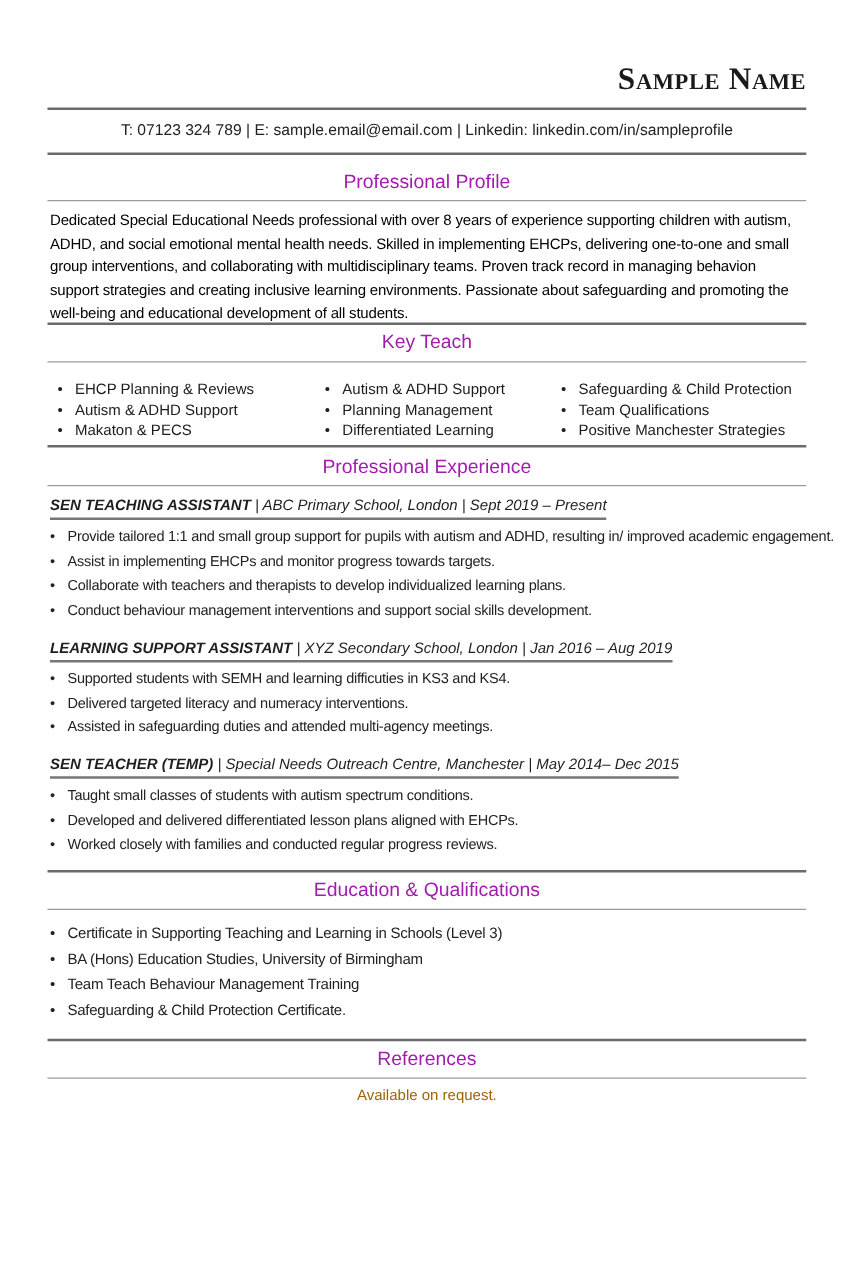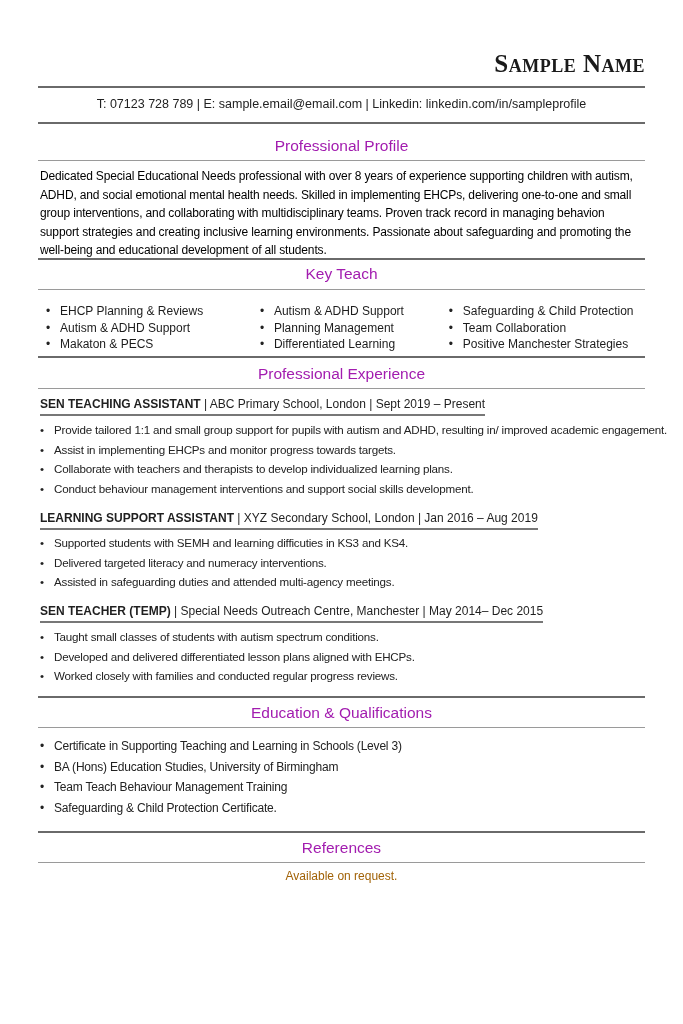--- a/index.html
+++ b/index.html
@@ -16,36 +16,36 @@
   .profile { position: absolute; top: 167px; left: 2px; width: 605px; font-size: 12px; line-height: 18.5px; color: #000000;
              letter-spacing: -0.15px; }
   .skills { position: absolute; top: 297px; left: 0; width: 607px; display: flex; }
   .skills ul { list-style: none; margin: 6px; padding: 0; font-size: 12px; line-height: 16.5px; }
   .skills li { position: relative; padding-left: 16px; white-space: nowrap; }
   .skills li::before, .bul li::before { content: "•"; position: absolute; left: 2px; top: 0; color: #222; }
   .col1 { margin-left: 12px; width: 210px; }
   .col2 { width: 184px; }
   .col3 { width: 200px; }
   .job-head { position: absolute; left: 2px; font-size: 12px; color: #1f1f1f; white-space: nowrap;
-              padding-bottom: 3px; border-bottom: 2px solid #777; }
+              padding-bottom: 3px; border-bottom: 2px solid #777; font-style: italic; }
   .job-head .role { font-weight: bold; }
   .bul { position: absolute; left: 0; width: 620px; list-style: none; margin: 0; padding: 0; font-size: 11.6px; color: #222;
          line-height: 19.5px; letter-spacing: -0.2px; }
   .bul li { position: relative; padding-left: 16px; white-space: nowrap; }
   .bul.edu { line-height: 20.5px; font-size: 12px; }
   .refs { position: absolute; top: 869px; left: 0; width: 607px; text-align: center; font-size: 12px; color: #a16207; }
 </style>
 </head>
 <body>
 
 <div class="page">
 
   <div class="name">Sample Name</div>
   <div class="rule" style="top:86px"></div>
-  <div class="contact">T: 07123 728 789 | E: sample.email@email.com | Linkedin:  linkedin.com/in/sampleprofile</div>
+  <div class="contact">T: 07123 324 789 | E: sample.email@email.com | Linkedin:  linkedin.com/in/sampleprofile</div>
   <div class="rule" style="top:122px"></div>
 
   <div class="sec-title" style="top:137px">Professional Profile</div>
   <div class="rule thin" style="top:160px"></div>
   <div class="profile">Dedicated Special Educational Needs professional with over 8 years of experience supporting children with autism, ADHD, and social emotional mental health needs. Skilled in implementing EHCPs, delivering one-to-one and small group interventions, and collaborating with multidisciplinary teams. Proven track record in managing behavion support strategies and creating inclusive learning environments. Passionate about safeguarding and promoting the well-being and educational development of all students.</div>
 
   <div class="rule" style="top:258px"></div>
   <div class="sec-title" style="top:265px">Key Teach</div>
   <div class="rule thin" style="top:289px"></div>
   <div class="skills">
@@ -54,21 +54,21 @@
       <li>Autism &amp; ADHD Support</li>
       <li>Makaton &amp; PECS</li>
     </ul>
     <ul class="col2">
       <li>Autism &amp; ADHD Support</li>
       <li>Planning Management</li>
       <li>Differentiated Learning</li>
     </ul>
     <ul class="col3">
       <li>Safeguarding &amp; Child Protection</li>
-      <li>Team Collaboration</li>
+      <li>Team Qualifications</li>
       <li>Positive Manchester Strategies</li>
     </ul>
   </div>
 
   <div class="rule" style="top:356px"></div>
   <div class="sec-title" style="top:365px">Professional Experience</div>
   <div class="rule thin" style="top:388px"></div>
 
   <div class="job-head" style="top:397px">
     <span class="role">SEN TEACHING ASSISTANT</span><span> | ABC Primary School, London | Sept 2019 – Present</span>

